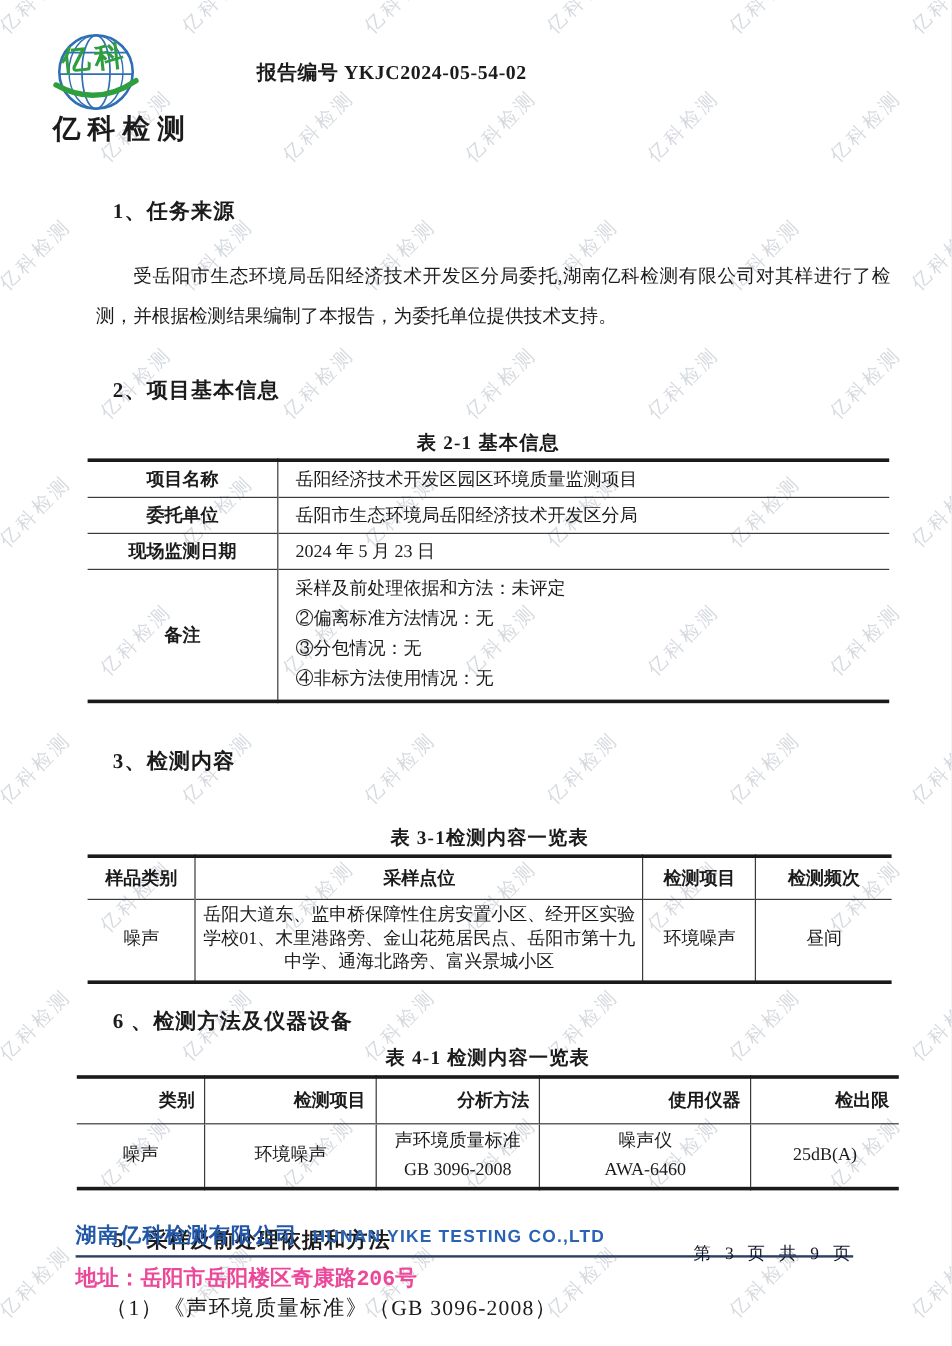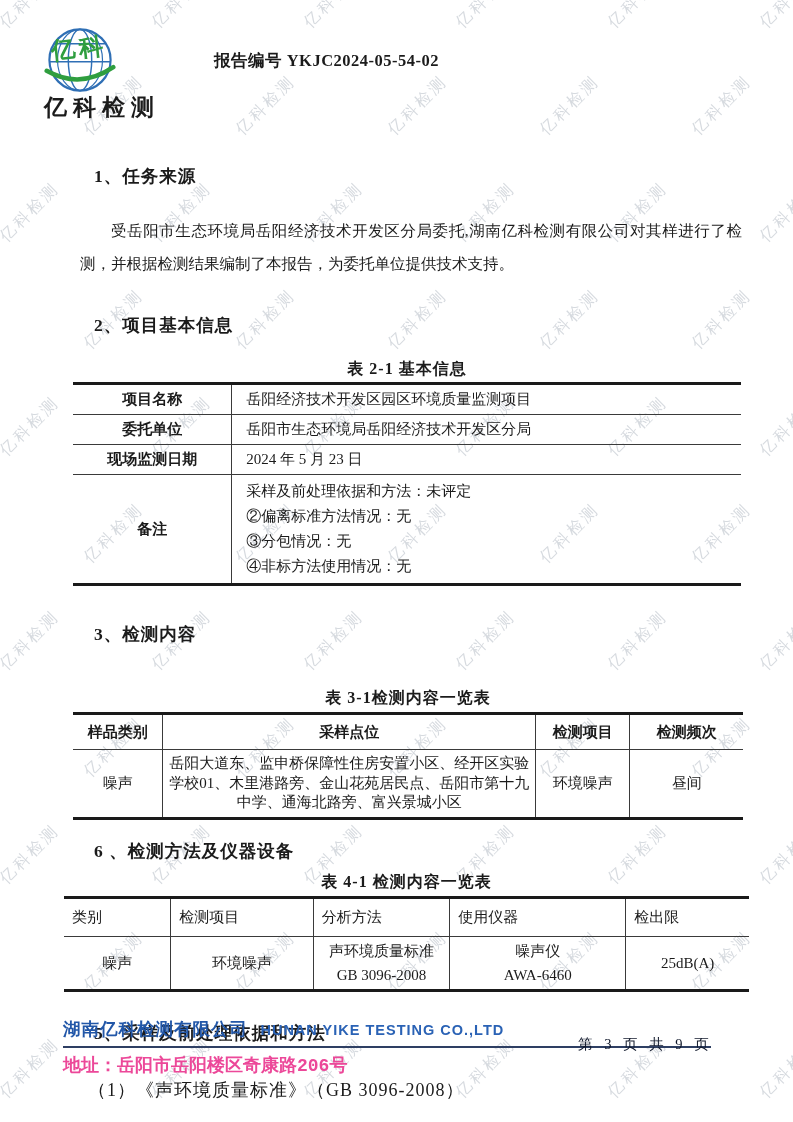--- a/index.html
+++ b/index.html
@@ -61,21 +61,21 @@
   .t2{width:668px;margin-left:13px;margin-top:2px;}
   .t2 .lbl{text-align:center;font-weight:bold;width:21.3%;}
   .t2 .val{text-align:left;padding-left:14px;}
   .t2 td{height:25px;}
   .t2 .remark-cell{padding:4px 8px 4px 14px;}
   .t2 .remark-cell div{line-height:25px;}
   .t3{width:670px;margin-left:13px;margin-top:3px;}
   .t3 th{font-weight:bold;height:30px;text-align:center;}
   .t3 td{text-align:center;line-height:19.5px;padding:4px 6px;}
   .t4{width:685px;margin-left:4px;margin-top:3px;}
-  .t4 th{font-weight:normal;height:33px;text-align:left;}
+  .t4 th{font-weight:bold;height:33px;text-align:right;}
   .t4 td{text-align:center;line-height:24px;padding:2px 6px;height:48px;}
   .pre-line{white-space:pre-line;}
   .s3-heading{margin-top:36px;}
   .s4-heading{margin-top:19px;}
   .s5-heading{margin-top:29px;}
   .ref-item{margin:33px 0 0 28px;font-size:18px;letter-spacing:1px;}
   
   .footer-company{
     position:absolute;left:63px;top:1017px;white-space:nowrap;
     font-family:"Liberation Sans","DejaVu Sans",sans-serif;

